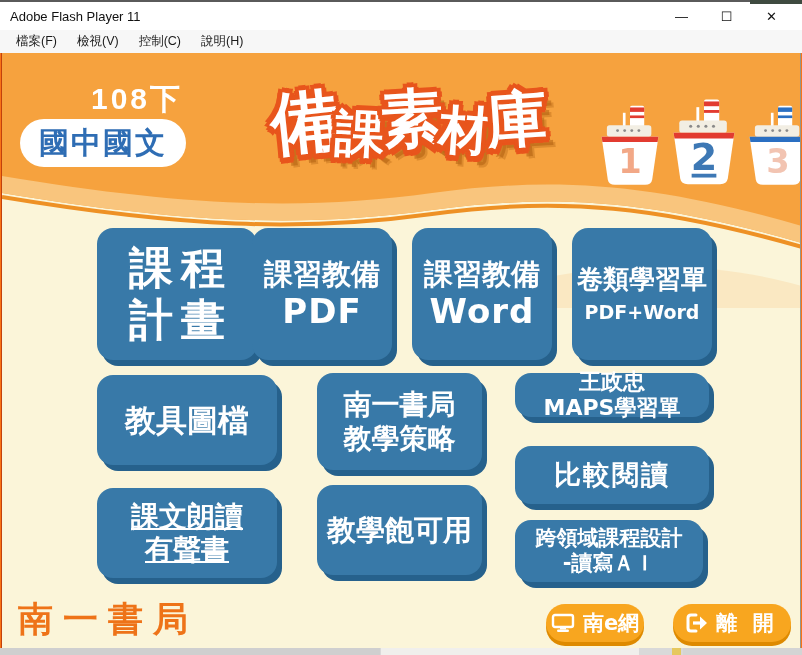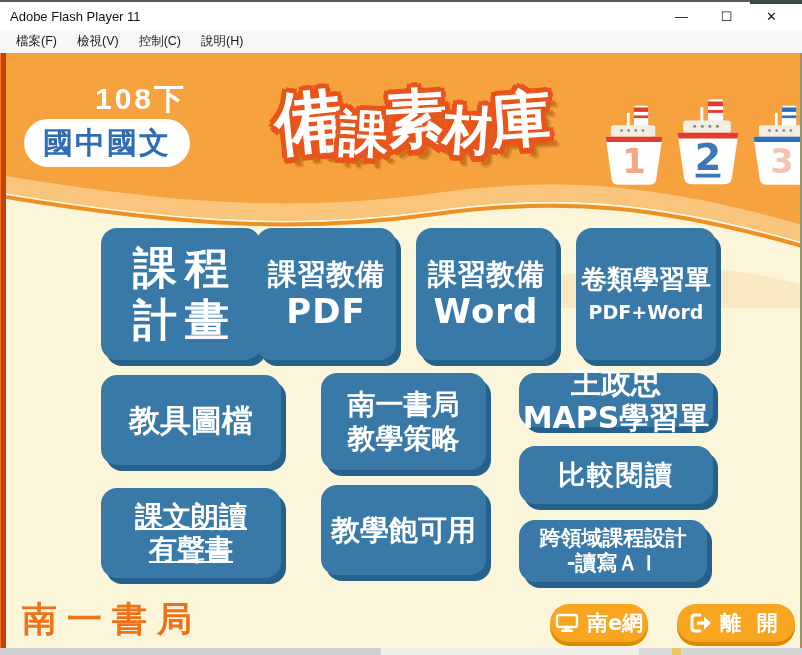--- a/index.html
+++ b/index.html
@@ -10,21 +10,21 @@
   .top-border { position:absolute; top:0; left:0; right:0; height:2px; background:#5a5a5a; z-index:9; }
   .corner-dark { position:absolute; top:0; right:0; width:52px; height:4px; background:#3e4a40; z-index:10; }
   .titlebar { position:absolute; top:2px; left:0; right:0; height:28px; background:#ffffff; display:flex; align-items:center; padding-left:10px; }
   .titlebar-title { font-size:13px; color:#111; }
   .win-controls { position:absolute; right:8px; top:0; height:28px; display:flex; }
   .win-btn { width:45px; height:28px; display:flex; align-items:center; justify-content:center; font-size:13px; color:#111; cursor:pointer; }
   .menubar { position:absolute; top:30px; left:0; right:0; height:23px; background:#f7f7f7; display:flex; align-items:center; padding-left:6px; }
   .menu-item { font-size:12.5px; color:#1a1a1a; padding:2px 10px; cursor:pointer; }
 
   
-  .stage { position:absolute; top:53px; left:1px; width:800px; height:595px; background:#FBF5D9; overflow:hidden; border-left:5px solid #c2410c; border-right:1px solid #95958a; }
+  .stage { position:absolute; top:53px; left:1px; width:800px; height:595px; background:#FBF5D9; overflow:hidden; border-left:1px solid #c2410c; border-right:1px solid #95958a; }
   .header-orange { position:absolute; top:0; left:0; right:0; height:100px; background:#F6A23E; }
   .wave-svg { position:absolute; top:95px; left:0; width:800px; height:160px; }
 
   .term { position:absolute; left:58px; top:26px; width:154px; text-align:center; color:#fff; font-size:30px; font-weight:bold; letter-spacing:3px; }
   .subject-badge { position:absolute; left:18px; top:66px; width:166px; height:48px; background:#fff; border-radius:26px; display:flex; align-items:center; justify-content:center; color:#2E6DB4; font-size:30px; font-weight:bold; letter-spacing:2px; }
 
   .main-title { position:absolute; left:212px; top:2px; width:390px; height:135px; display:flex; align-items:center; justify-content:center; font-weight:bold; font-family:"DejaVu Sans", sans-serif; }
   .title-char { color:#fff; display:inline-block; margin:0 -2px;
     text-shadow:
       -4px -4px 0 #E8551C, 4px -4px 0 #E8551C, -4px 4px 0 #E8551C, 4px 4px 0 #E8551C,
@@ -50,21 +50,21 @@
   .b0 div { font-size:44px; letter-spacing:8px; text-indent:8px; }
   .b1 { left:250px; top:175px; width:140px; height:132px; }
   .b2 { left:410px; top:175px; width:140px; height:132px; }
   .l-cn29 { font-size:29px; }
   .l-en34 { font-size:34px; letter-spacing:1px; }
   .b3 { left:570px; top:175px; width:140px; height:132px; }
   .b3 .l1 { font-size:26px; }
   .b3 .l2 { font-size:19px; margin-top:6px; }
   .b4 { left:95px;  top:322px; width:180px; height:90px; font-size:31px; }
   .b5 { left:315px; top:320px; width:165px; height:97px; font-size:28px; }
-  .b6 { left:513px; top:320px; width:194px; height:54px; font-size:30px; }
+  .b6 { left:513px; top:320px; width:194px; height:44px; font-size:22px; }
   .b7 { left:513px; top:393px; width:194px; height:58px; font-size:27px; letter-spacing:2px; }
   .b8 { left:95px;  top:435px; width:180px; height:90px; font-size:28px;text-decoration:underline; }
   .b9 { left:315px; top:432px; width:165px; height:90px; font-size:29px; }
   .b10 { left:513px; top:467px; width:188px; height:62px; font-size:21px; }
 
   .logo { position:absolute; left:16px; top:543px; font-family:"DejaVu Serif", serif; font-weight:bold;
           font-size:35px; color:#EE7318; letter-spacing:10px; }
   .pill-btn { position:absolute; top:551px; height:38px; background:#F8A61F; border-radius:20px;
               box-shadow:0 4px 0 #DE8A00; display:flex; align-items:center; justify-content:center;
               gap:8px; color:#fff; font-weight:bold; font-size:21px; cursor:pointer;

